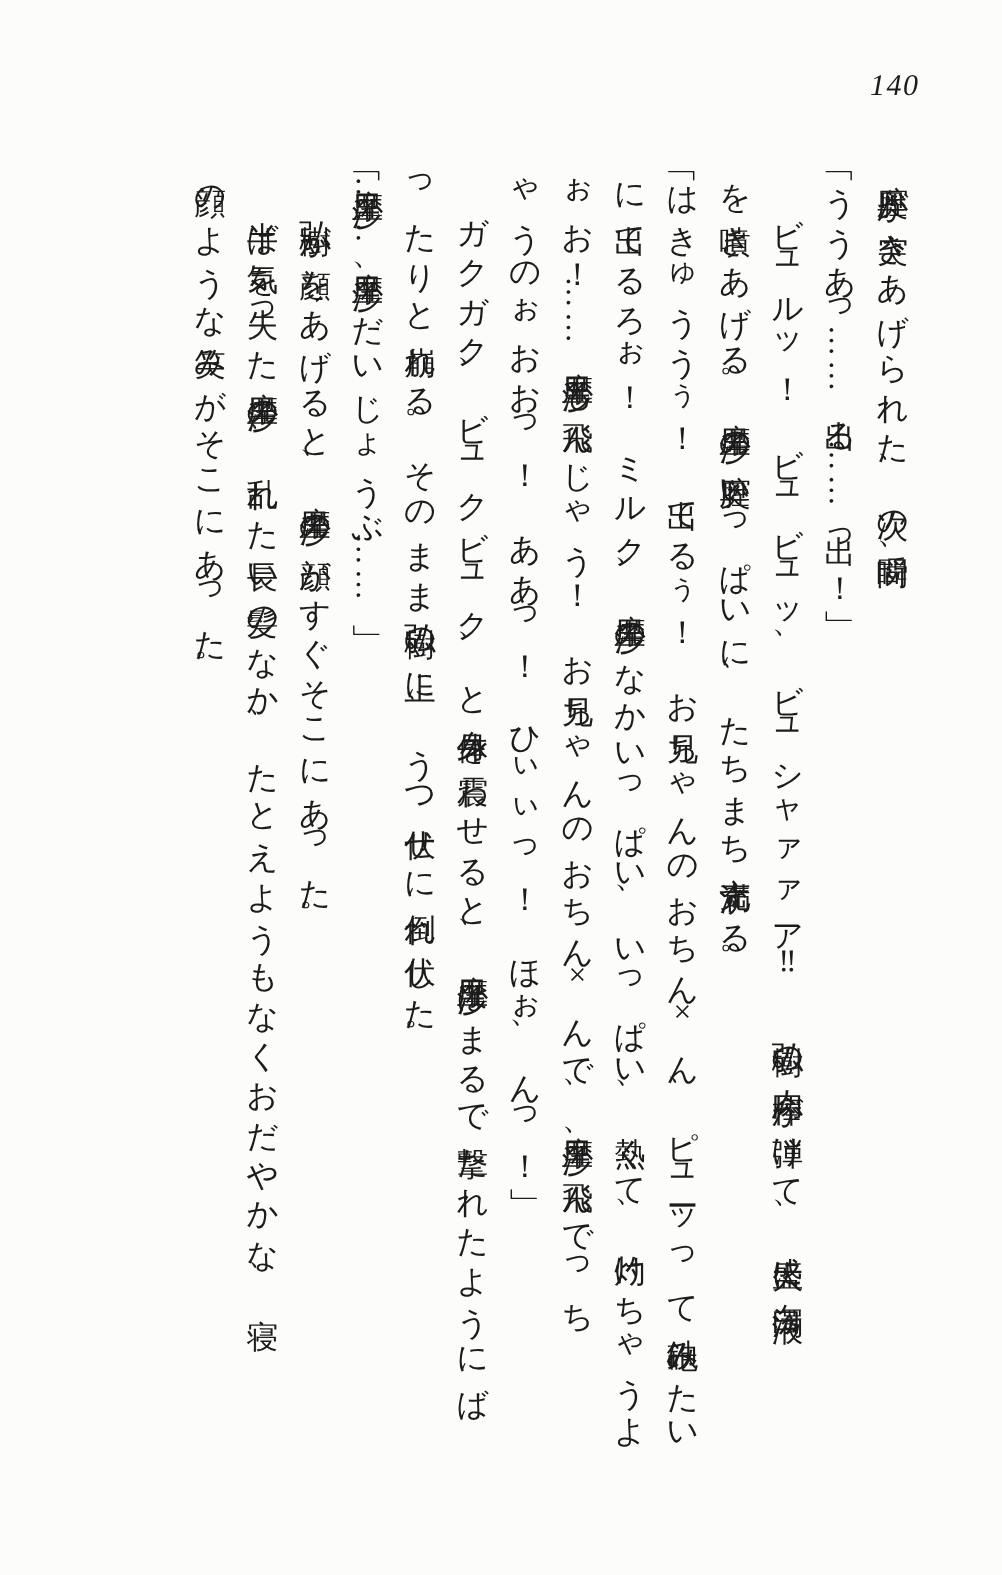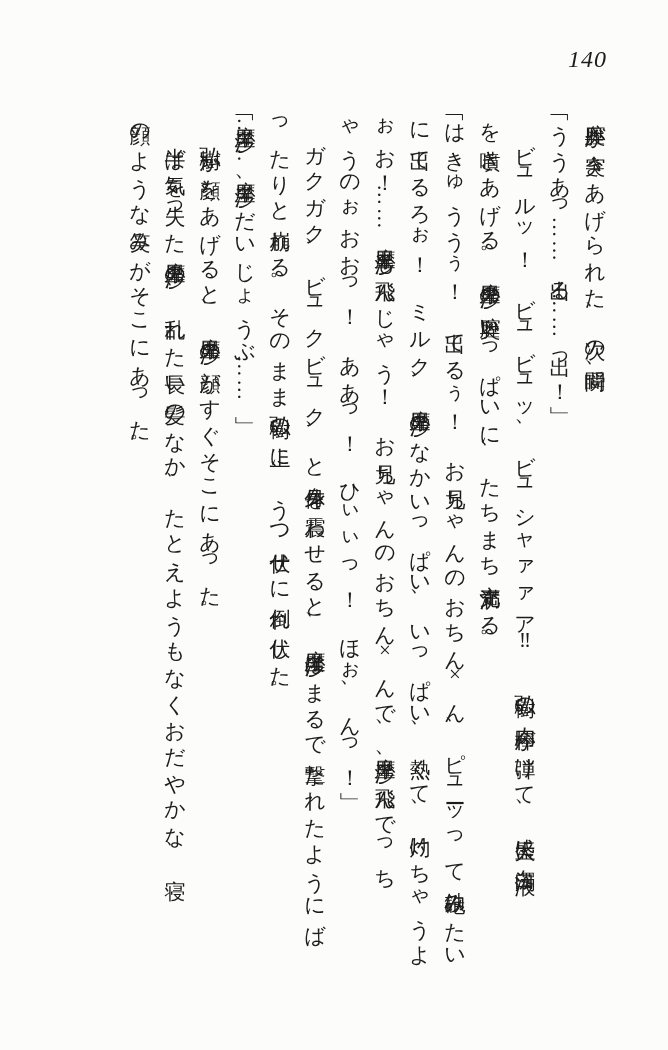--- a/index.html
+++ b/index.html
@@ -13,24 +13,24 @@
     overflow: hidden;
     background: var(--bg, #fcfcfa);
   }
   .page {
     position: absolute;
     inset: 0;
   }
   .page-number {
     position: absolute;
     top: 46px;
-    left: 568px;
+    left: 580px;
     font-family: "Liberation Serif", "DejaVu Serif", serif;
     font-style: italic;
-    font-size: 24px;
+    font-size: 20px;
     letter-spacing: 1px;
     color: var(--ink, #222222);
   }
   .text-block {
     position: absolute;
     top: 107px;
     right: 56px;
     height: 900px;
     writing-mode: vertical-rl;
     text-orientation: mixed;

